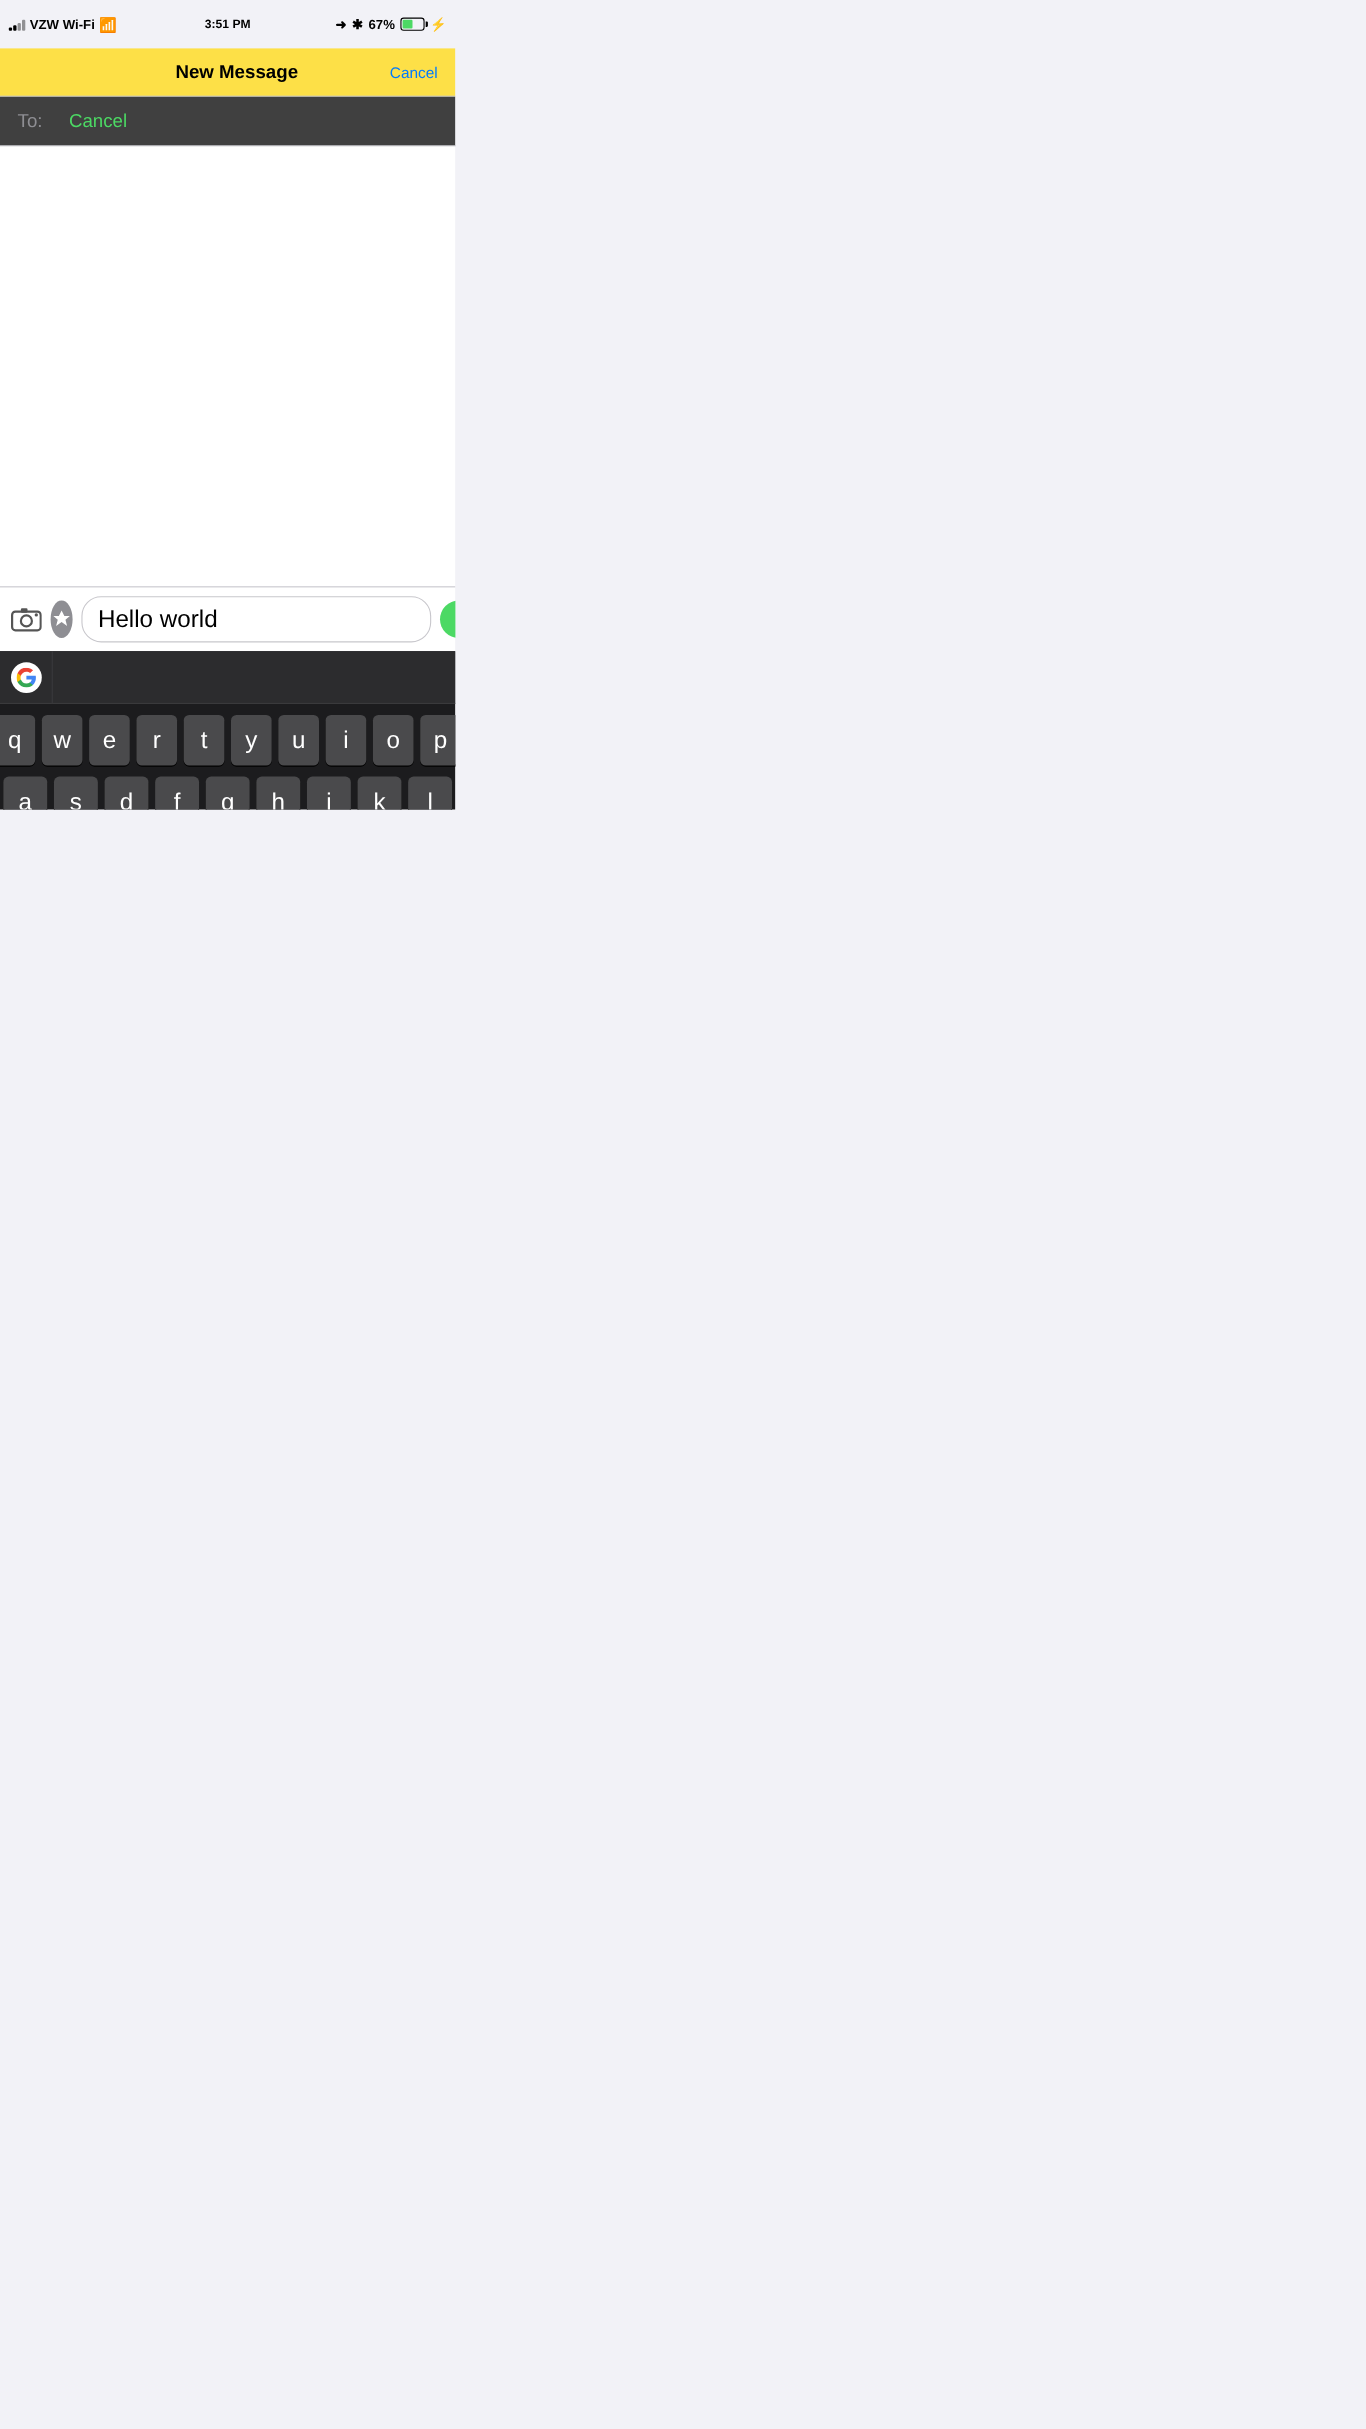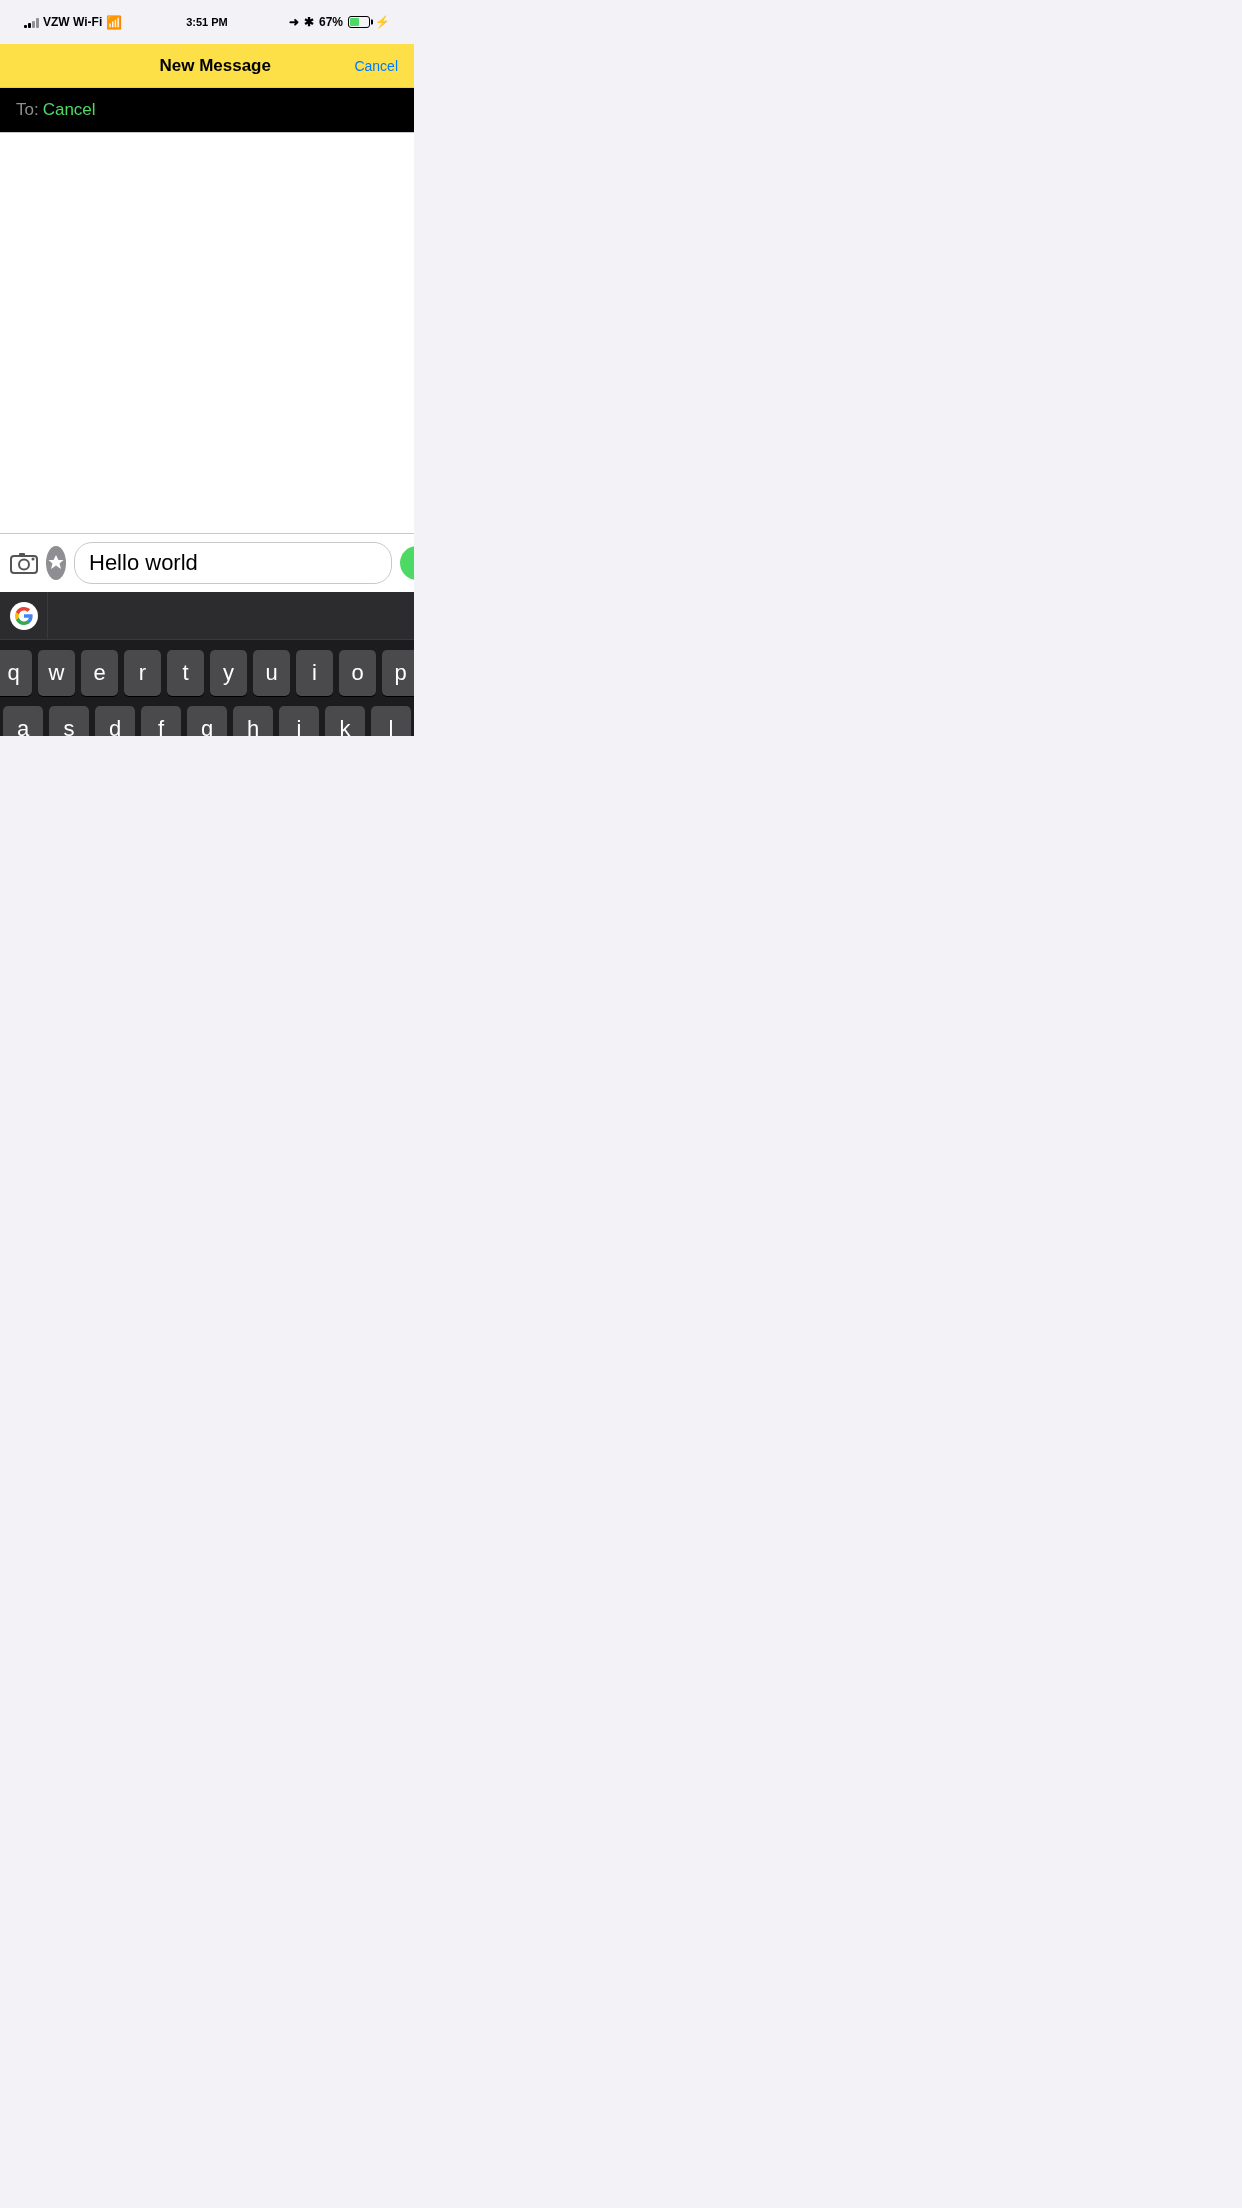--- a/index.html
+++ b/index.html
@@ -14,21 +14,21 @@
       position: relative;
     }
 
     
     .status-bar {
       height: 44px;
       background: #f2f2f7;
       display: flex;
       align-items: center;
       justify-content: space-between;
-      padding: 0 24px;
+      padding: 0 8px;
       font-size: 12px;
       font-weight: 600;
     }
 
     .status-left {
       display: flex;
       align-items: center;
       gap: 4px;
       font-size: 12px;
       font-weight: 600;
@@ -126,26 +126,26 @@
     .nav-cancel {
       font-size: 14px;
       color: #007aff;
       background: none;
       border: none;
       cursor: pointer;
     }
 
     
     .to-field {
-      background: #000000;
+      background: #404040;
       padding: 12px 16px;
       border-bottom: 1px solid #c8c7cc;
       display: flex;
       align-items: center;
-      gap: 4px;
+      gap: 24px;
       min-height: 44px;
     }
 
     .to-label {
       font-size: 17px;
       color: #8e8e93;
     }
 
     .to-recipient {
       font-size: 17px;

